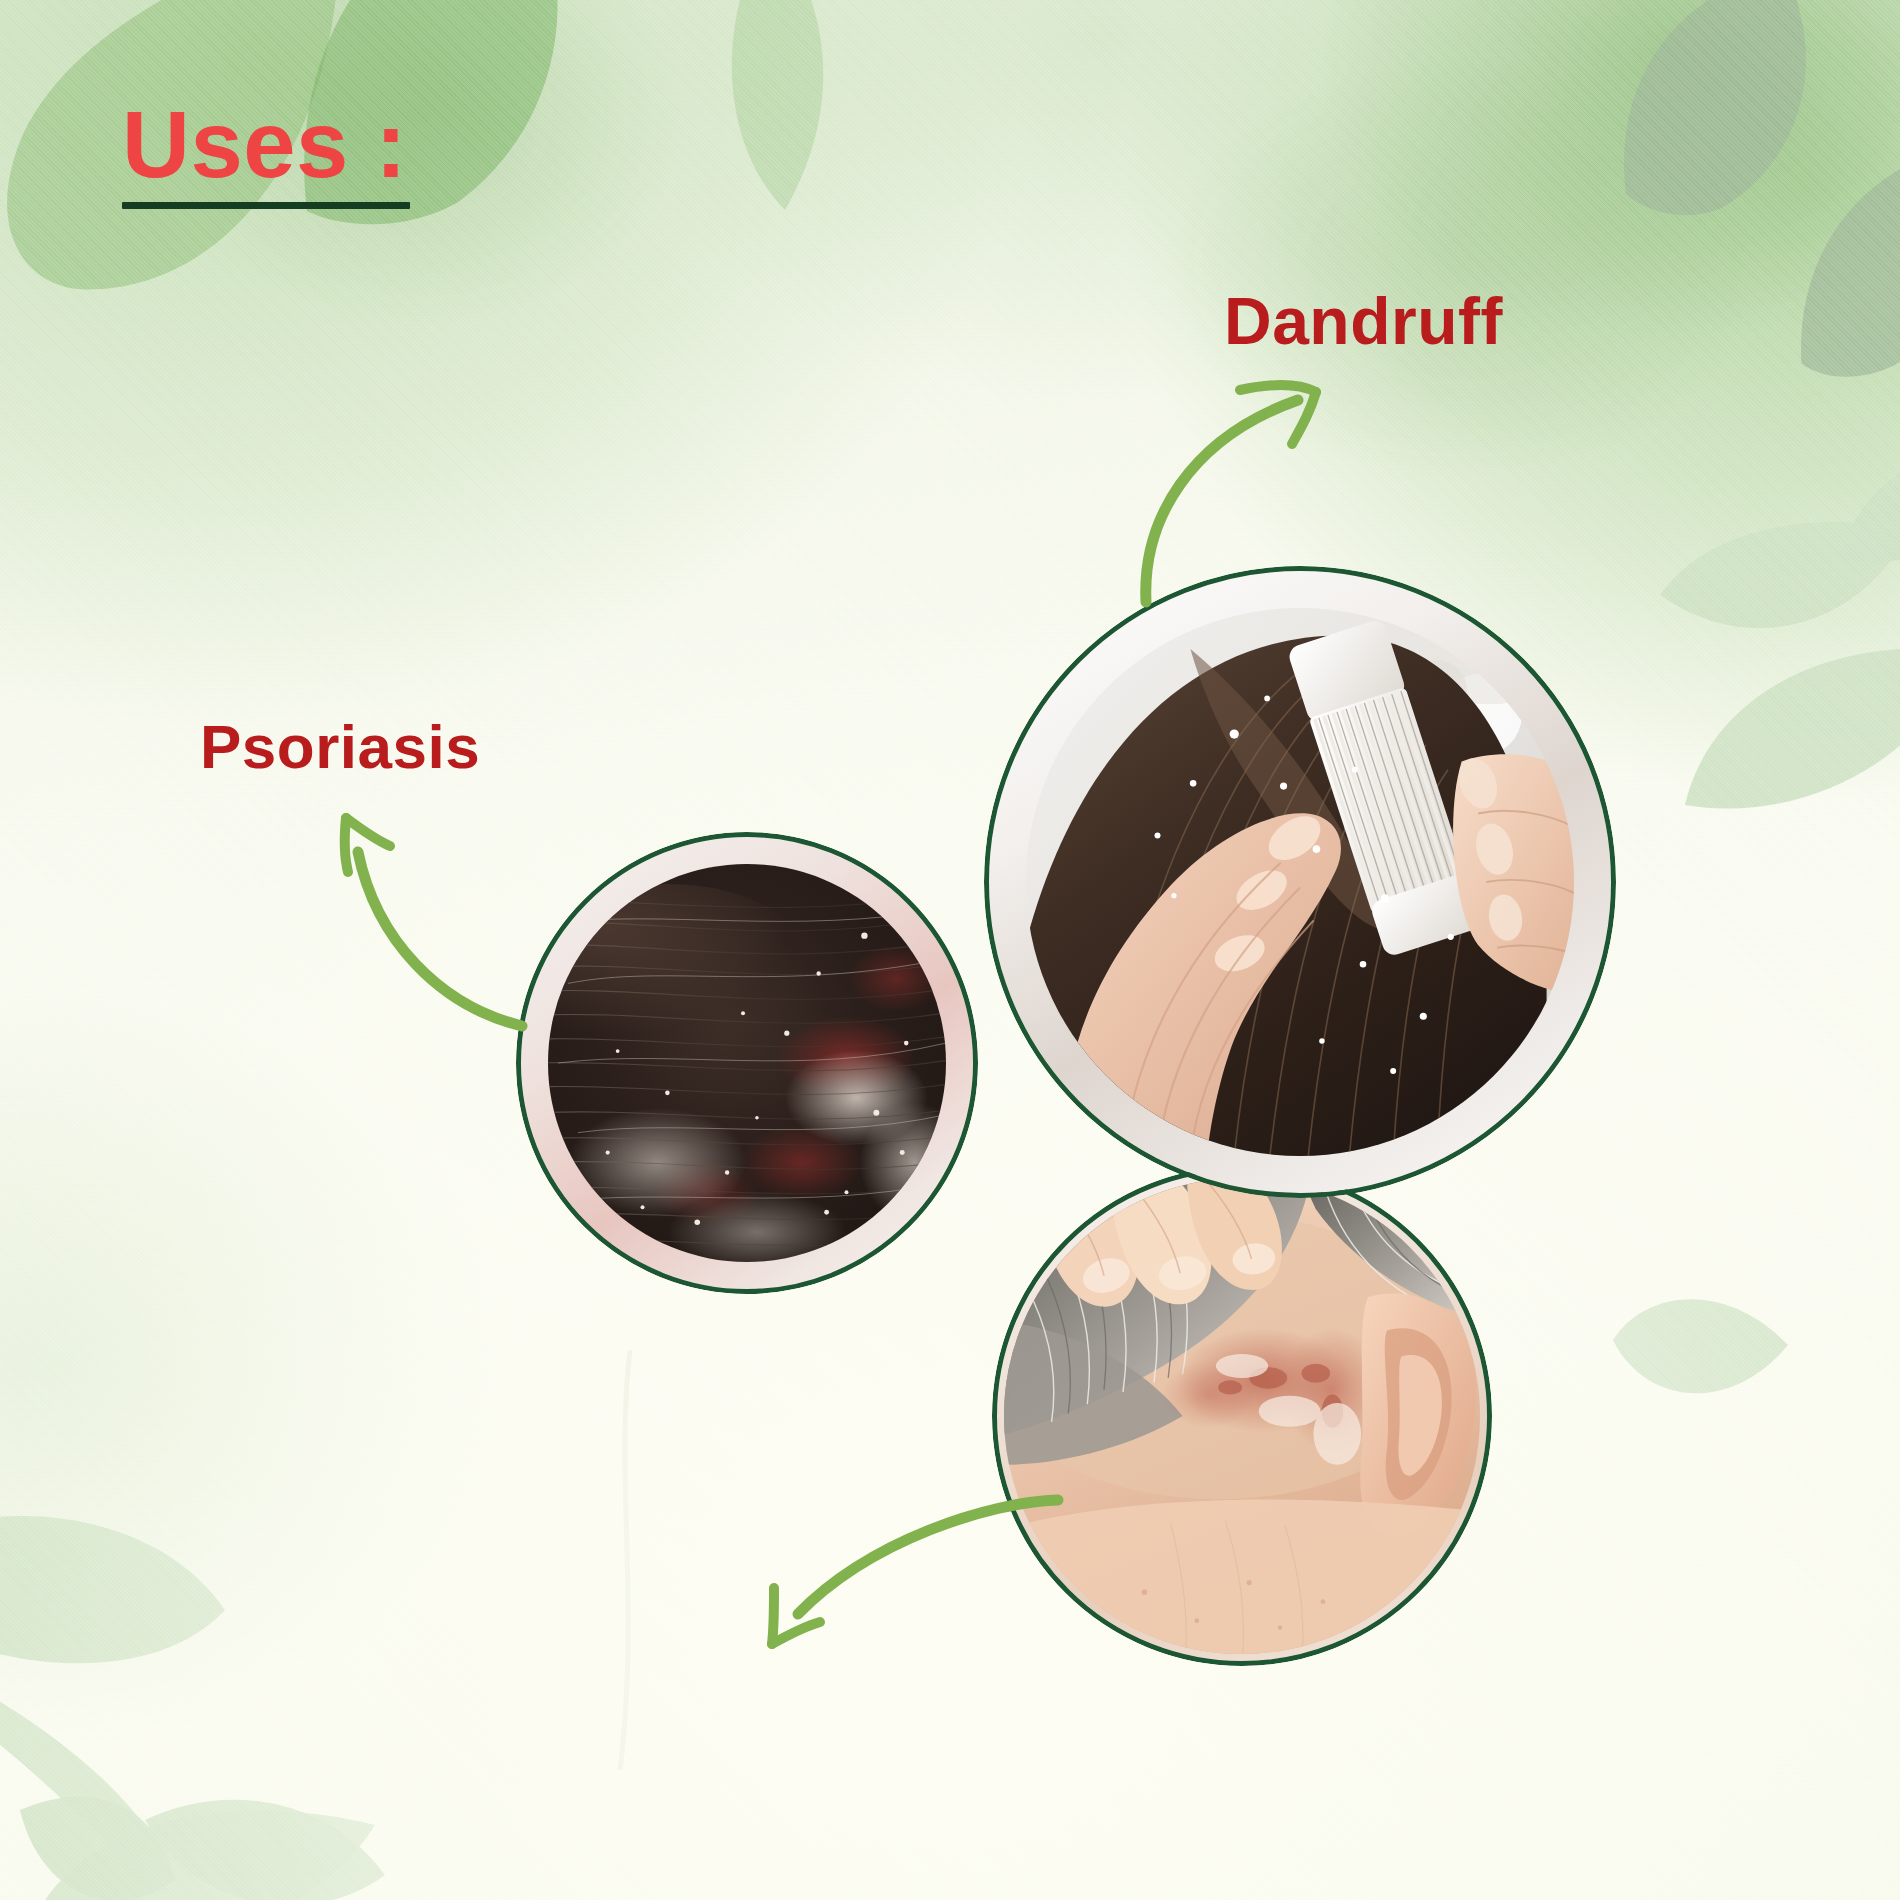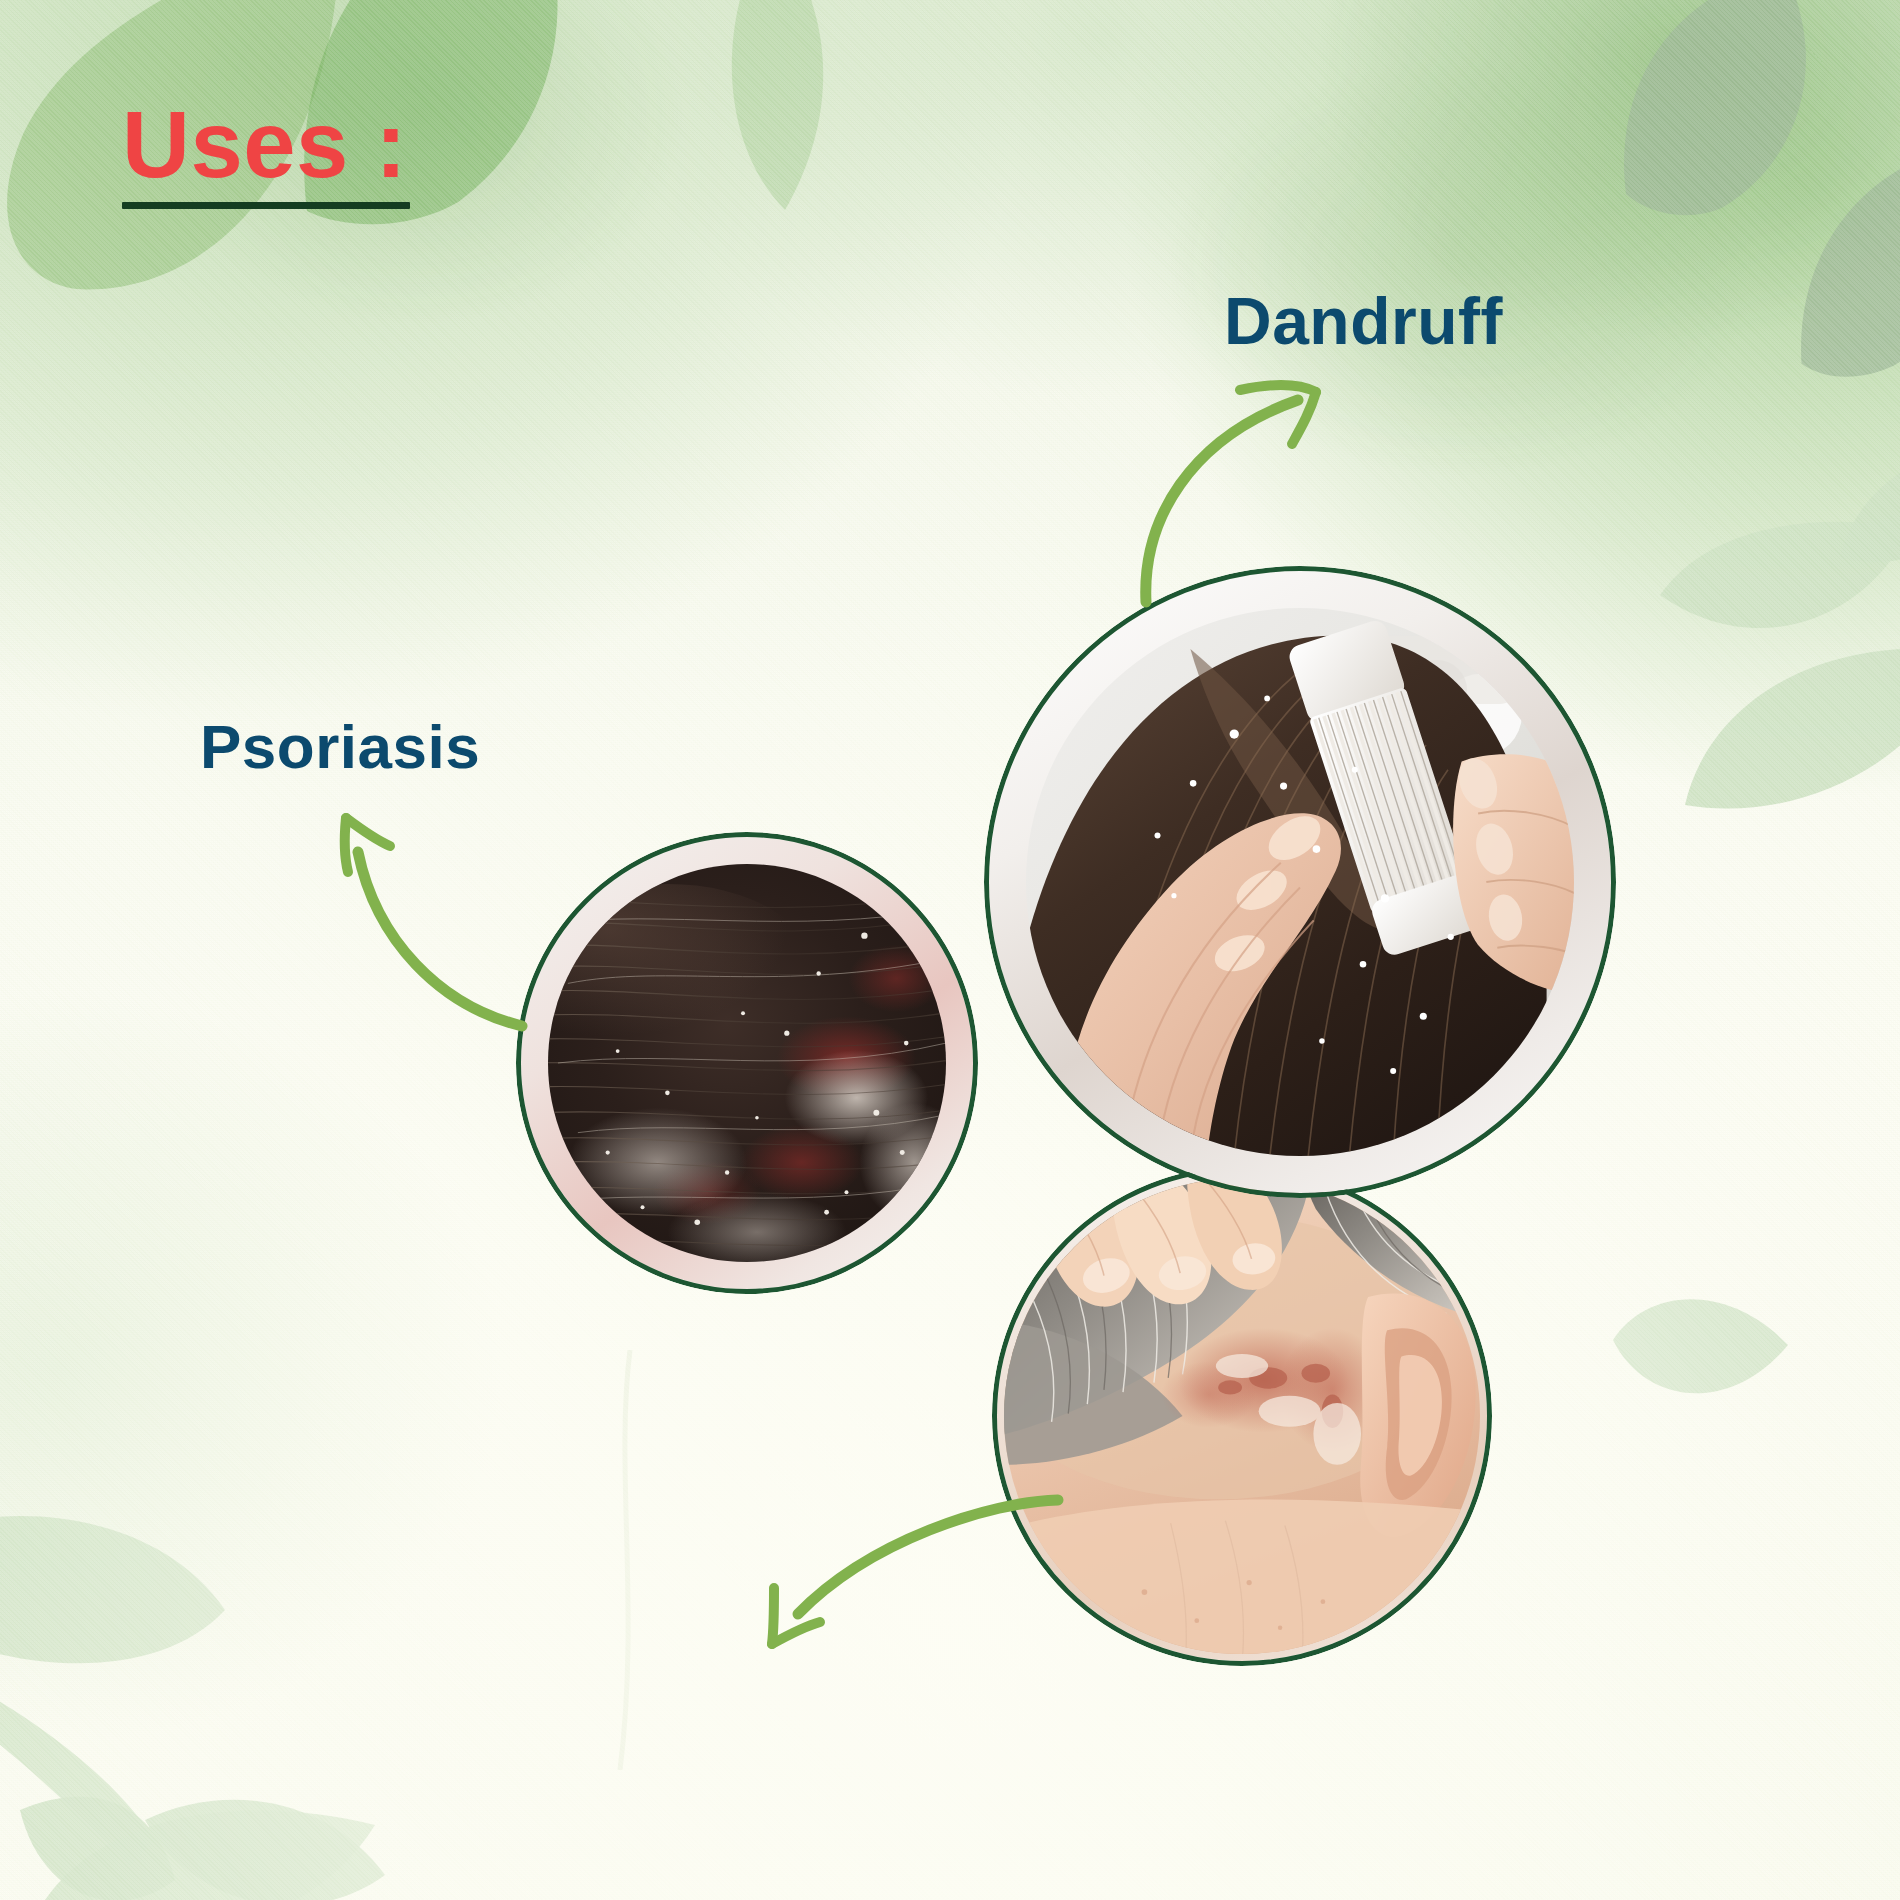--- a/index.html
+++ b/index.html
@@ -84,21 +84,21 @@
     margin-top: 10px;
     width: 288px;
     height: 7px;
     background: #143d21;
     border-radius: 1px;
   }
 
   
   .use-label {
     position: absolute;
-    color: #0c4a6e;
+    color: #b91c1c;
     font-weight: 700;
     font-family: "Liberation Sans", sans-serif;
     white-space: nowrap;
     line-height: 1;
   }
   #label-dandruff   { left: 1224px; top: 288px;  font-size: 66px; letter-spacing: .5px; }
   #label-psoriasis  { left: 200px;  top: 716px;  font-size: 62px; letter-spacing: .5px; text-align: right; }
   #label-seborrheic { left: 366px;  top: 1682px; font-size: 62px; letter-spacing: .3px; }
 
   

